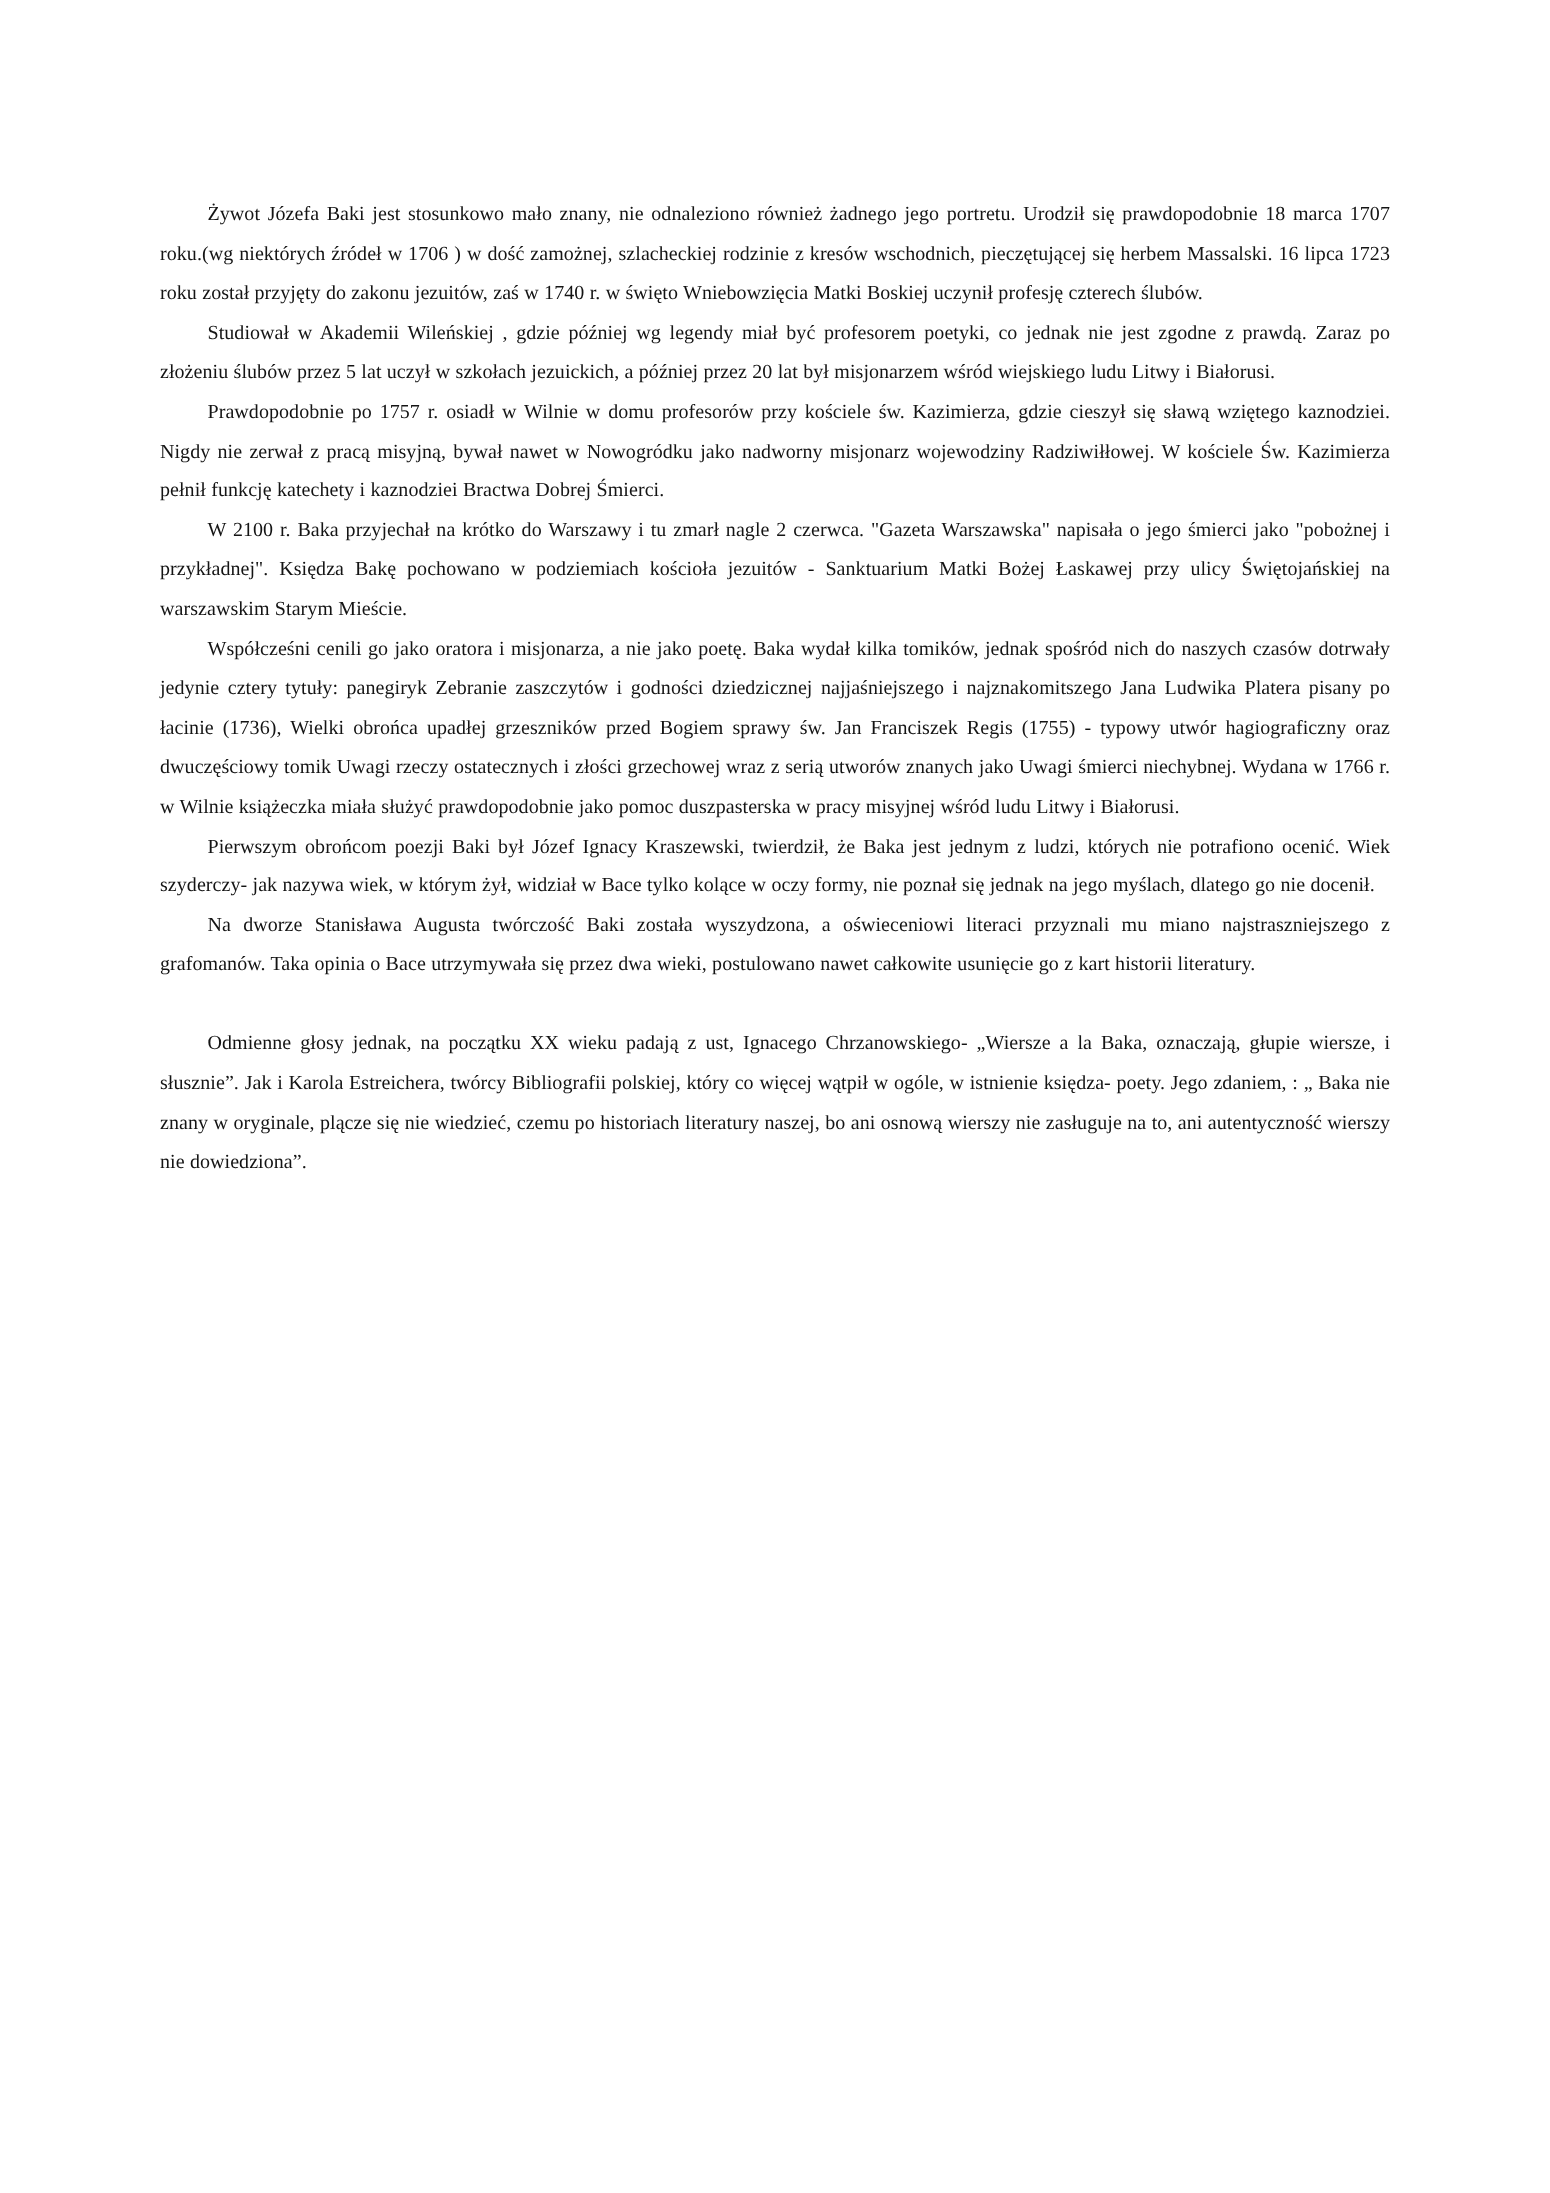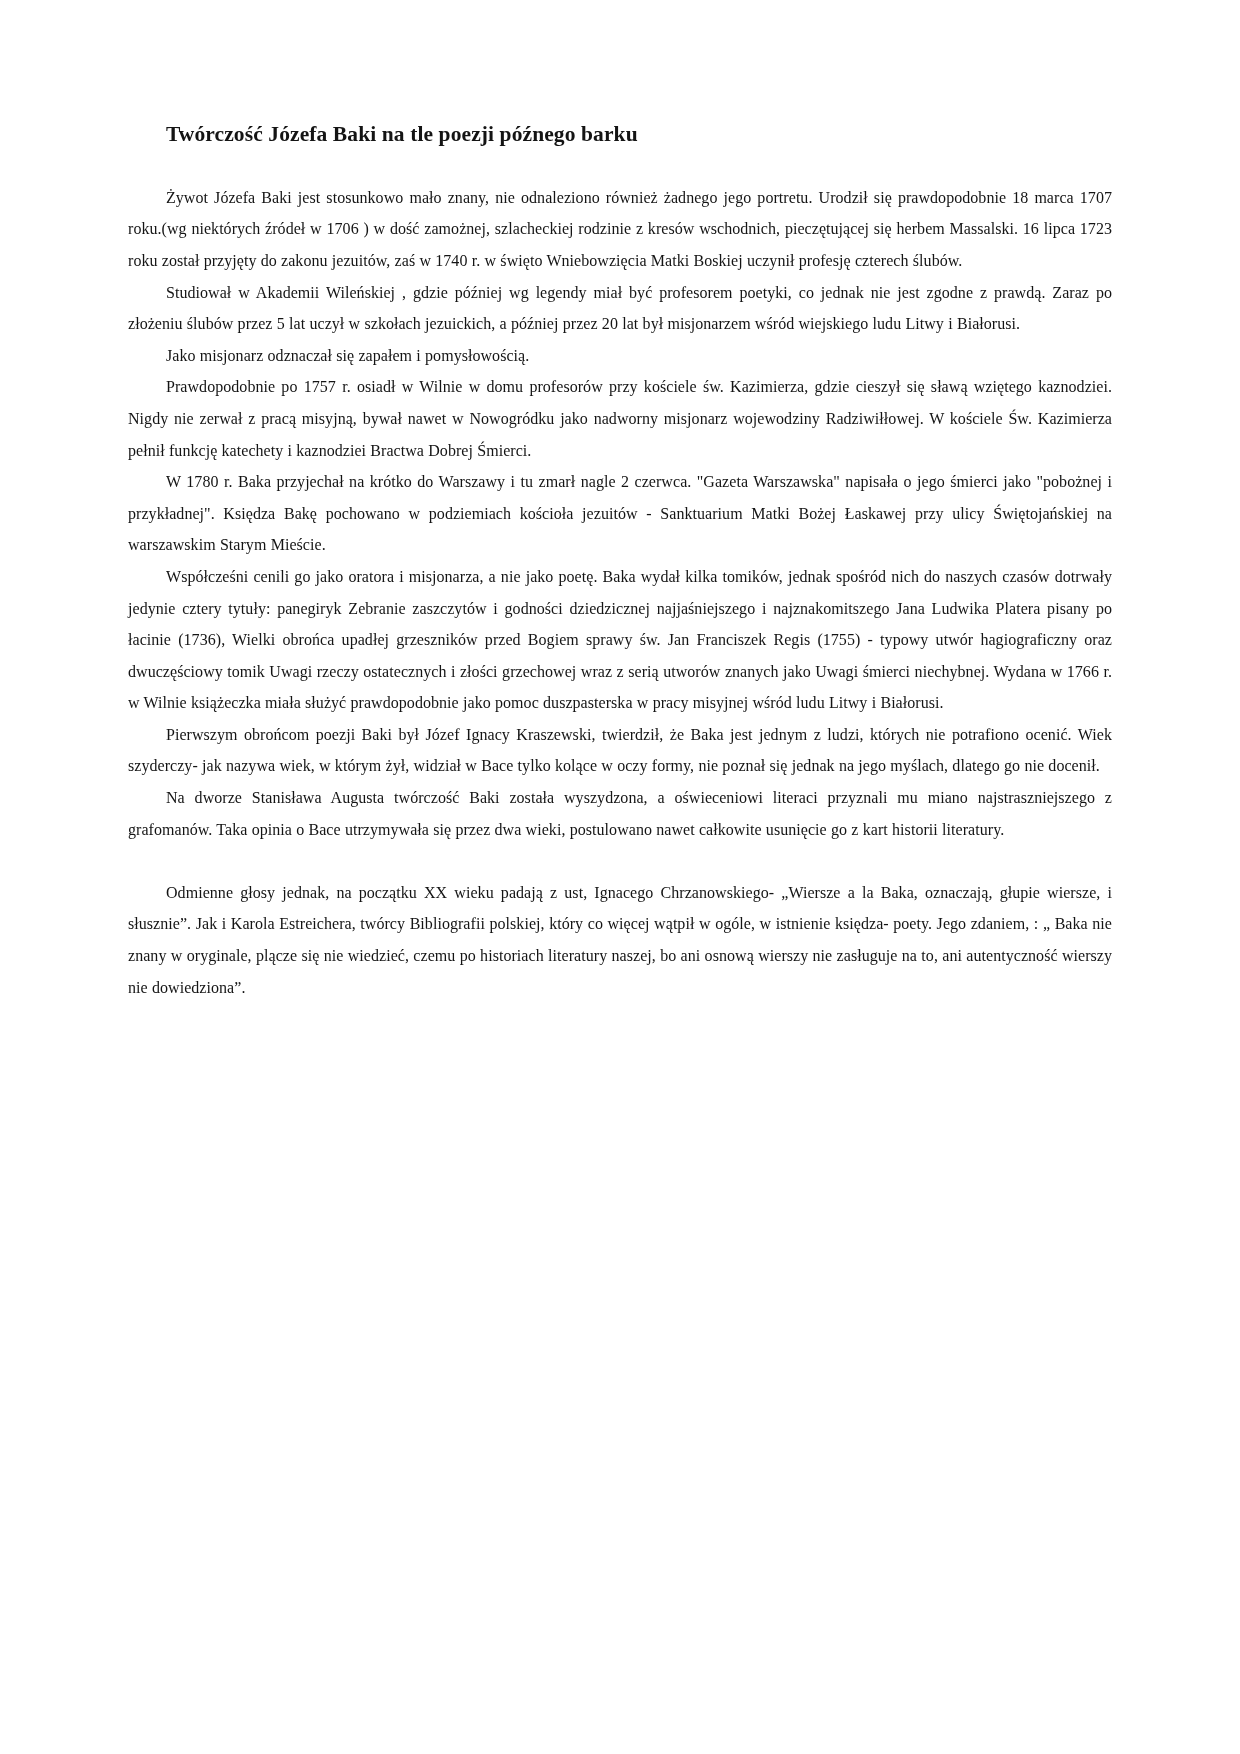--- a/index.html
+++ b/index.html
@@ -45,27 +45,25 @@
   }
   .para.gap-before {
     margin-top: 31.6px;
   }
 </style>
 </head>
 <body>
 
 <div class="page">
 
-  <h1 class="doc-title">Twórczość Józefa Baki na tle poezji późnego barku</h1>
 
   <div class="body-block">
     <p class="para">Żywot Józefa Baki jest stosunkowo mało znany, nie odnaleziono również żadnego jego portretu. Urodził się prawdopodobnie 18 marca 1707 roku.(wg niektórych źródeł w 1706 ) w dość zamożnej, szlacheckiej rodzinie z kresów wschodnich, pieczętującej się herbem Massalski. 16 lipca 1723 roku został przyjęty do zakonu jezuitów, zaś w 1740 r. w święto Wniebowzięcia Matki Boskiej uczynił profesję czterech ślubów.</p>
     <p class="para">Studiował w Akademii Wileńskiej , gdzie później wg legendy miał być profesorem poetyki, co jednak nie jest zgodne z prawdą. Zaraz po złożeniu ślubów przez 5 lat uczył w szkołach jezuickich, a później przez 20 lat był misjonarzem wśród wiejskiego ludu Litwy i Białorusi.</p>
-    <p class="para">Jako misjonarz odznaczał się zapałem i pomysłowością.</p>
     <p class="para">Prawdopodobnie po 1757 r. osiadł w Wilnie w domu profesorów przy kościele św. Kazimierza, gdzie cieszył się sławą wziętego kaznodziei. Nigdy nie zerwał z pracą misyjną, bywał nawet w Nowogródku jako nadworny misjonarz wojewodziny Radziwiłłowej. W kościele Św. Kazimierza pełnił funkcję katechety i kaznodziei Bractwa Dobrej Śmierci.</p>
-    <p class="para">W 1780 r. Baka przyjechał na krótko do Warszawy i tu zmarł nagle 2 czerwca. "Gazeta Warszawska" napisała o jego śmierci jako "pobożnej i przykładnej". Księdza Bakę pochowano w podziemiach kościoła jezuitów - Sanktuarium Matki Bożej Łaskawej przy ulicy Świętojańskiej na warszawskim Starym Mieście.</p>
+    <p class="para">W 2100 r. Baka przyjechał na krótko do Warszawy i tu zmarł nagle 2 czerwca. "Gazeta Warszawska" napisała o jego śmierci jako "pobożnej i przykładnej". Księdza Bakę pochowano w podziemiach kościoła jezuitów - Sanktuarium Matki Bożej Łaskawej przy ulicy Świętojańskiej na warszawskim Starym Mieście.</p>
     <p class="para">Współcześni cenili go jako oratora i misjonarza, a nie jako poetę. Baka wydał kilka tomików, jednak spośród nich do naszych czasów dotrwały jedynie cztery tytuły: panegiryk Zebranie zaszczytów i godności dziedzicznej najjaśniejszego i najznakomitszego Jana Ludwika Platera pisany po łacinie (1736), Wielki obrońca upadłej grzeszników przed Bogiem sprawy św. Jan Franciszek Regis (1755) - typowy utwór hagiograficzny oraz dwuczęściowy tomik Uwagi rzeczy ostatecznych i złości grzechowej wraz z serią utworów znanych jako Uwagi śmierci niechybnej. Wydana w 1766 r. w Wilnie książeczka miała służyć prawdopodobnie jako pomoc duszpasterska w pracy misyjnej wśród ludu Litwy i Białorusi.</p>
     <p class="para">Pierwszym obrońcom poezji Baki był Józef Ignacy Kraszewski, twierdził, że Baka jest jednym z ludzi, których nie potrafiono ocenić. Wiek szyderczy- jak nazywa wiek, w którym żył, widział w Bace tylko kolące w oczy formy, nie poznał się jednak na jego myślach, dlatego go nie docenił.</p>
     <p class="para">Na dworze Stanisława Augusta twórczość Baki została wyszydzona, a oświeceniowi literaci przyznali mu miano najstraszniejszego z grafomanów. Taka opinia o Bace utrzymywała się przez dwa wieki, postulowano nawet całkowite usunięcie go z kart historii literatury.</p>
     <p class="para gap-before">Odmienne głosy jednak, na początku XX wieku padają z ust, Ignacego Chrzanowskiego- „Wiersze a la Baka, oznaczają, głupie wiersze, i słusznie”. Jak i Karola Estreichera, twórcy Bibliografii polskiej, który co więcej wątpił w ogóle, w istnienie księdza- poety. Jego zdaniem, : „ Baka nie znany w oryginale, plącze się nie wiedzieć, czemu po historiach literatury naszej, bo ani osnową wierszy nie zasługuje na to, ani autentyczność wierszy nie dowiedziona”.</p>
   </div>
 
 </div>
 
 </body></html>

